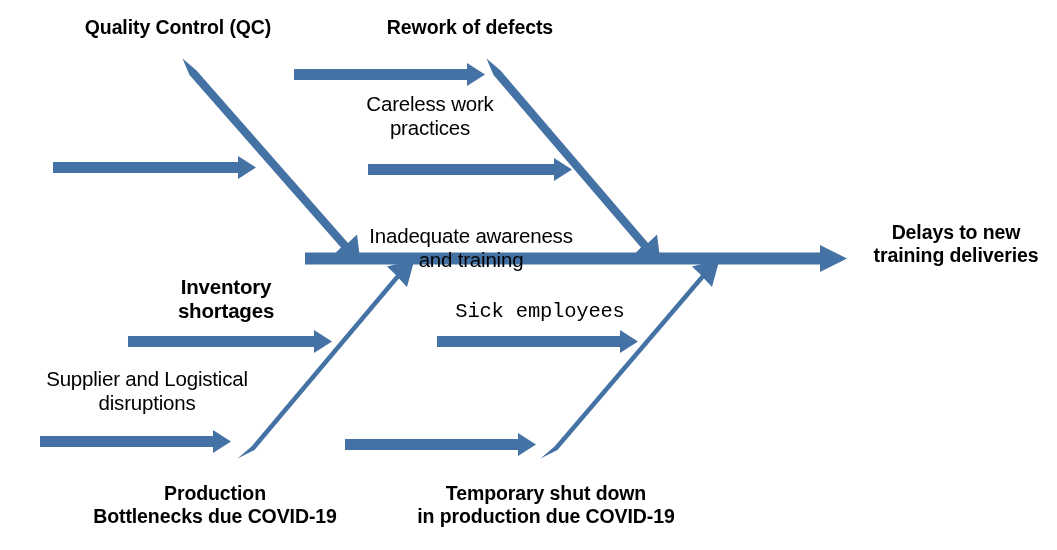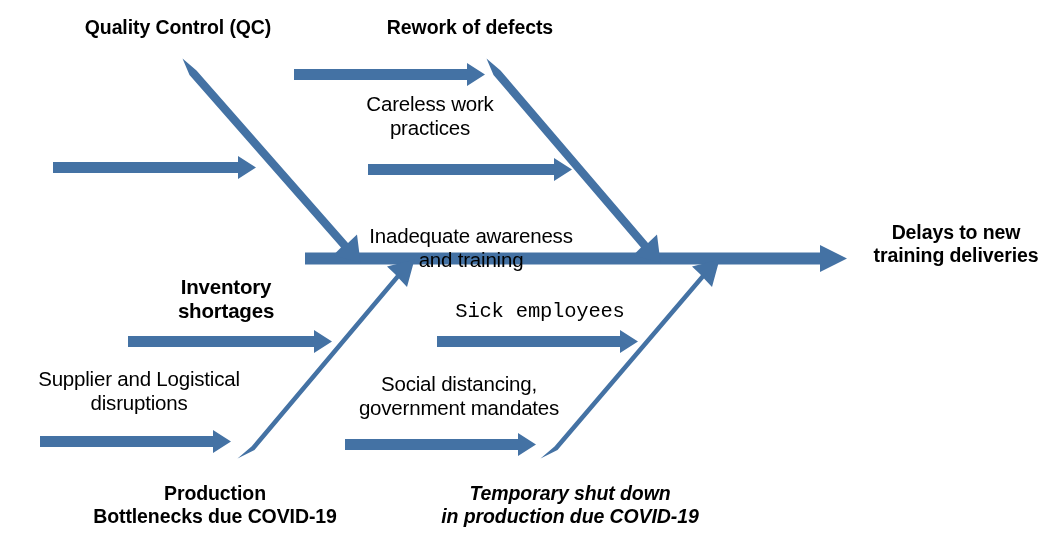--- a/index.html
+++ b/index.html
@@ -109,39 +109,37 @@
     </g>
   </svg>
 
   <div class="lbl cat" style="left:48px; top:16px; width:260px;">Quality Control (QC)</div>
 
   <div class="lbl cat" style="left:350px; top:16px; width:240px;">Rework of defects</div>
 
   <div class="lbl cat" style="left:20px; top:482px; width:390px;text-align:center;">Production
 Bottlenecks due COVID-19</div>
 
-  <div class="lbl cat" style="left:380px; top:482px; width:380px;font-style:italic;">Temporary shut down
+  <div class="lbl cat" style="left:356px; top:482px; width:380px;">Temporary shut down
 in production due COVID-19</div>
 
 
   <div class="lbl sub" style="left:330px; top:92px; width:200px;">Careless work
 practices</div>
 
   <div class="lbl sub" style="left:342px; top:196px; width:258px;margin-top:28px;">Inadequate awareness
 and training</div>
 
   <div class="lbl sub" style="left:126px; top:275px; width:200px;font-weight:bold;">Inventory
 shortages</div>
 
-  <div class="lbl sub" style="left:8px; top:367px; width:262px;">Supplier and Logistical
+  <div class="lbl sub" style="left:16px; top:367px; width:262px;">Supplier and Logistical
 disruptions</div>
 
   <div class="lbl sub" style="left:432px; top:300px; width:216px;font-family:Liberation Mono, monospace;">Sick employees</div>
 
-  <div class="lbl sub" style="left:330px; top:372px; width:258px;">Social distancing,
-government mandates</div>
 
   <div class="effect" style="position:absolute; left:862px; top:221px; width:188px;">
     <div>Delays to new</div>
     <div>training deliveries</div>
   </div>
 
 </div>
 
 </body></html>

